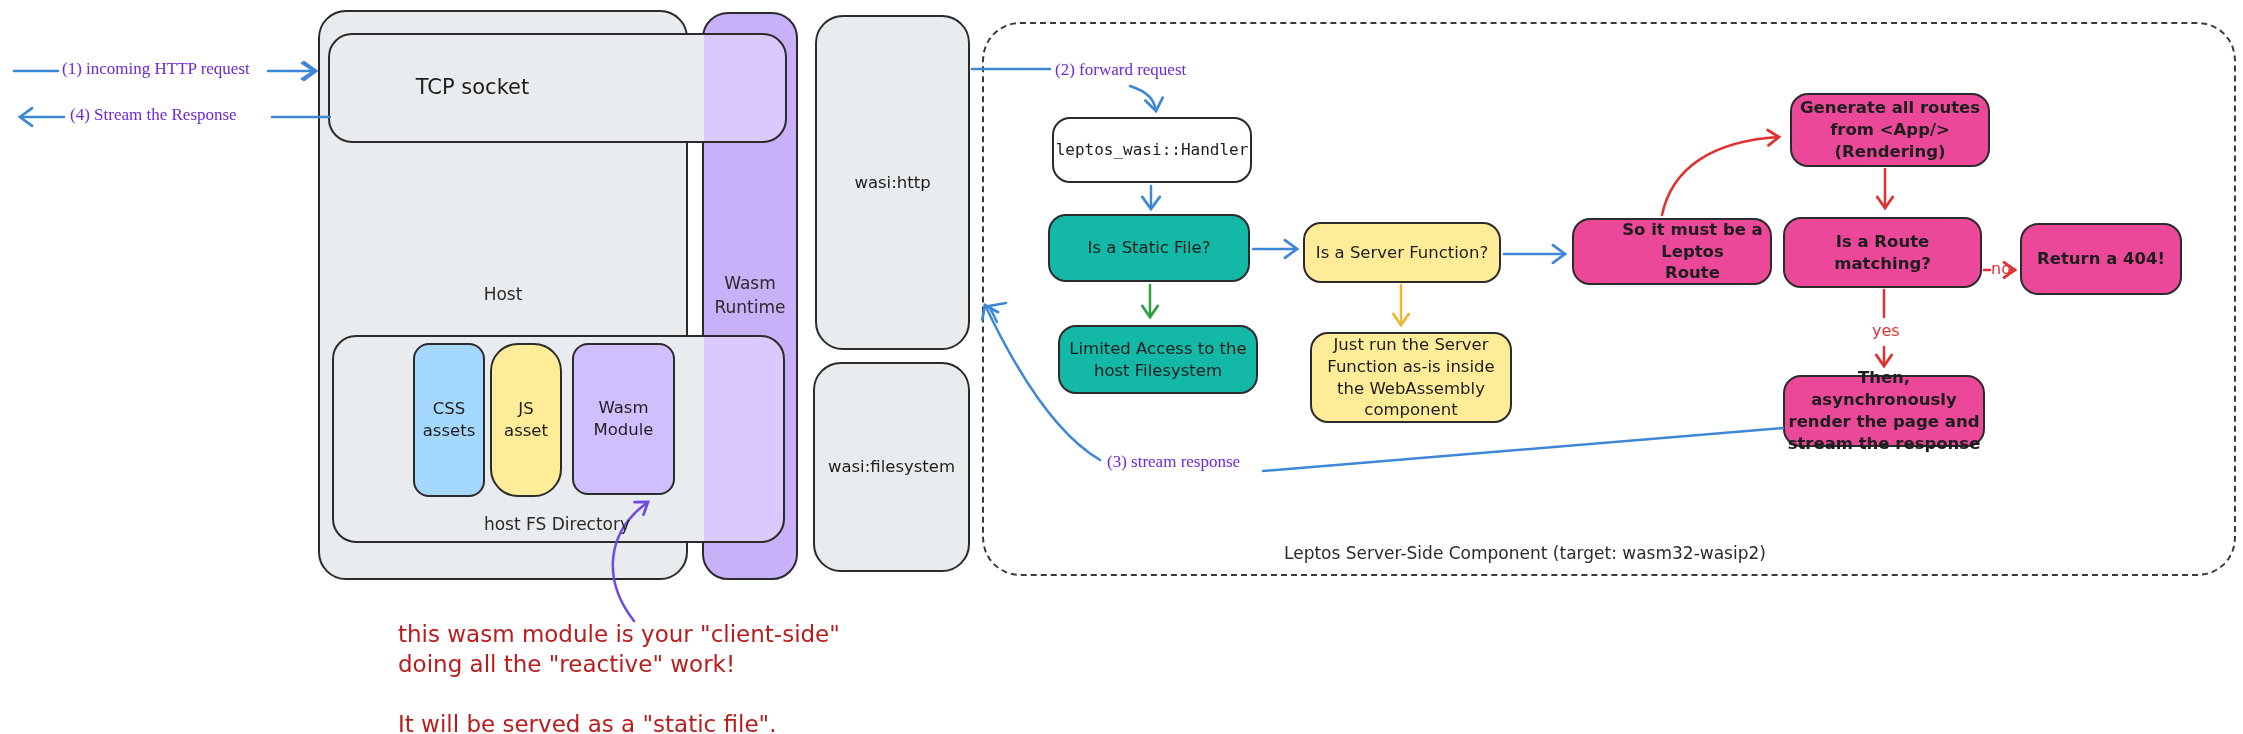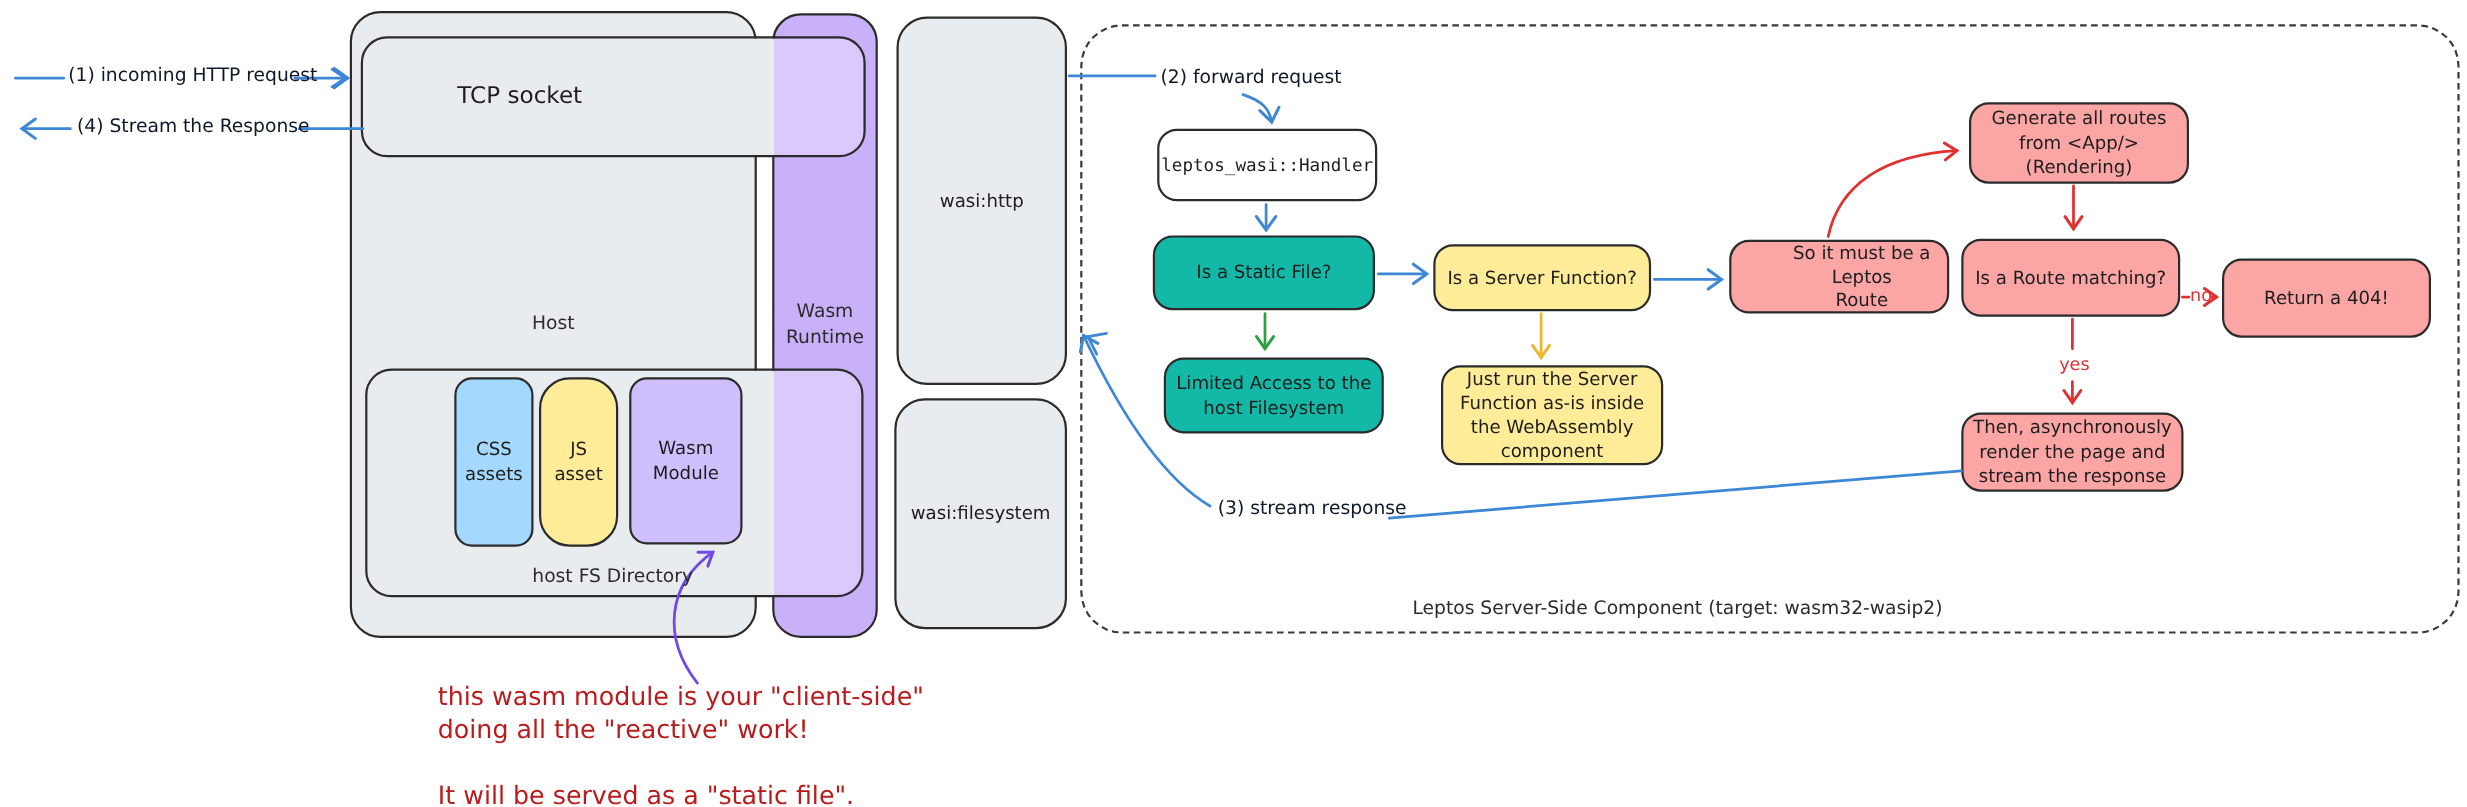--- a/index.html
+++ b/index.html
@@ -4,26 +4,26 @@
 <style>
   html,body{margin:0;padding:0;background:#ffffff;}
   #canvas{position:relative;width:2243px;height:734px;background:#ffffff;overflow:hidden;
           font-family:"DejaVu Sans",sans-serif;color:#1d1d1d;}
   .ebox{position:absolute;border:2px solid #2b2b2b;border-radius:18px;
         display:flex;align-items:center;justify-content:center;text-align:center;
         white-space:pre-line;font-size:16.5px;line-height:1.32;box-sizing:border-box;z-index:4;}
   .fill-gray{background:#e9ecef;}
   .fill-green{background:#14b8a6;}
   .fill-yellow{background:#ffec99;}
-  .fill-pink{background:#fca5a5;}
+  .fill-pink{background:#ec4899;font-weight:bold;}
   .fill-white{background:#ffffff;}
   .fill-blue{background:#a5d8ff;}
   .fill-purple{background:#d0bfff;}
   .lbl{position:absolute;white-space:pre-line;z-index:7;font-size:17px;}
-  .lbl-blue{color:#0f172a;}
+  .lbl-blue{color:#6d28d9;font-family:Liberation Serif, serif;}
   .lbl-red{color:#e03131;font-size:16px;}
   .lbl-purple{color:#b91c1c;font-size:23px;line-height:1.3;margin-left:48px;}
   .lbl-dark{color:#2b2b2b;}
   .mono{font-family:"DejaVu Sans Mono",monospace;font-size:16px;}
   #arrows{position:absolute;left:0;top:0;z-index:6;pointer-events:none;}
   #dashed-box{position:absolute;border:2.5px dashed #3a3a3a;border-radius:38px;z-index:1;}
   .centered{display:flex;align-items:center;justify-content:center;text-align:center;}
 </style>
 </head>
 <body>
@@ -94,21 +94,21 @@
 Route</span>
   </div>
   <div class="ebox fill-pink" style="left:1790px;top:93px;width:200px;height:74px;">
     <span>Generate all routes
 from &lt;App/&gt;
 (Rendering)</span>
   </div>
   <div class="ebox fill-pink" style="left:1783px;top:217px;width:199px;height:71px;">
     <span>Is a Route matching?</span>
   </div>
-  <div class="ebox fill-pink" style="left:2020px;top:235px;width:190px;height:72px;">
+  <div class="ebox fill-pink" style="left:2020px;top:223px;width:162px;height:72px;">
     <span>Return a 404!</span>
   </div>
   <div class="ebox fill-pink" style="left:1783px;top:375px;width:202px;height:72px;">
     <span>Then, asynchronously
 render the page and
 stream the response</span>
   </div>
 
   <div class="lbl lbl-blue" style="left:62px;top:59px;">(1) incoming HTTP request</div>
   <div class="lbl lbl-blue" style="left:70px;top:105px;">(4) Stream the Response</div>

